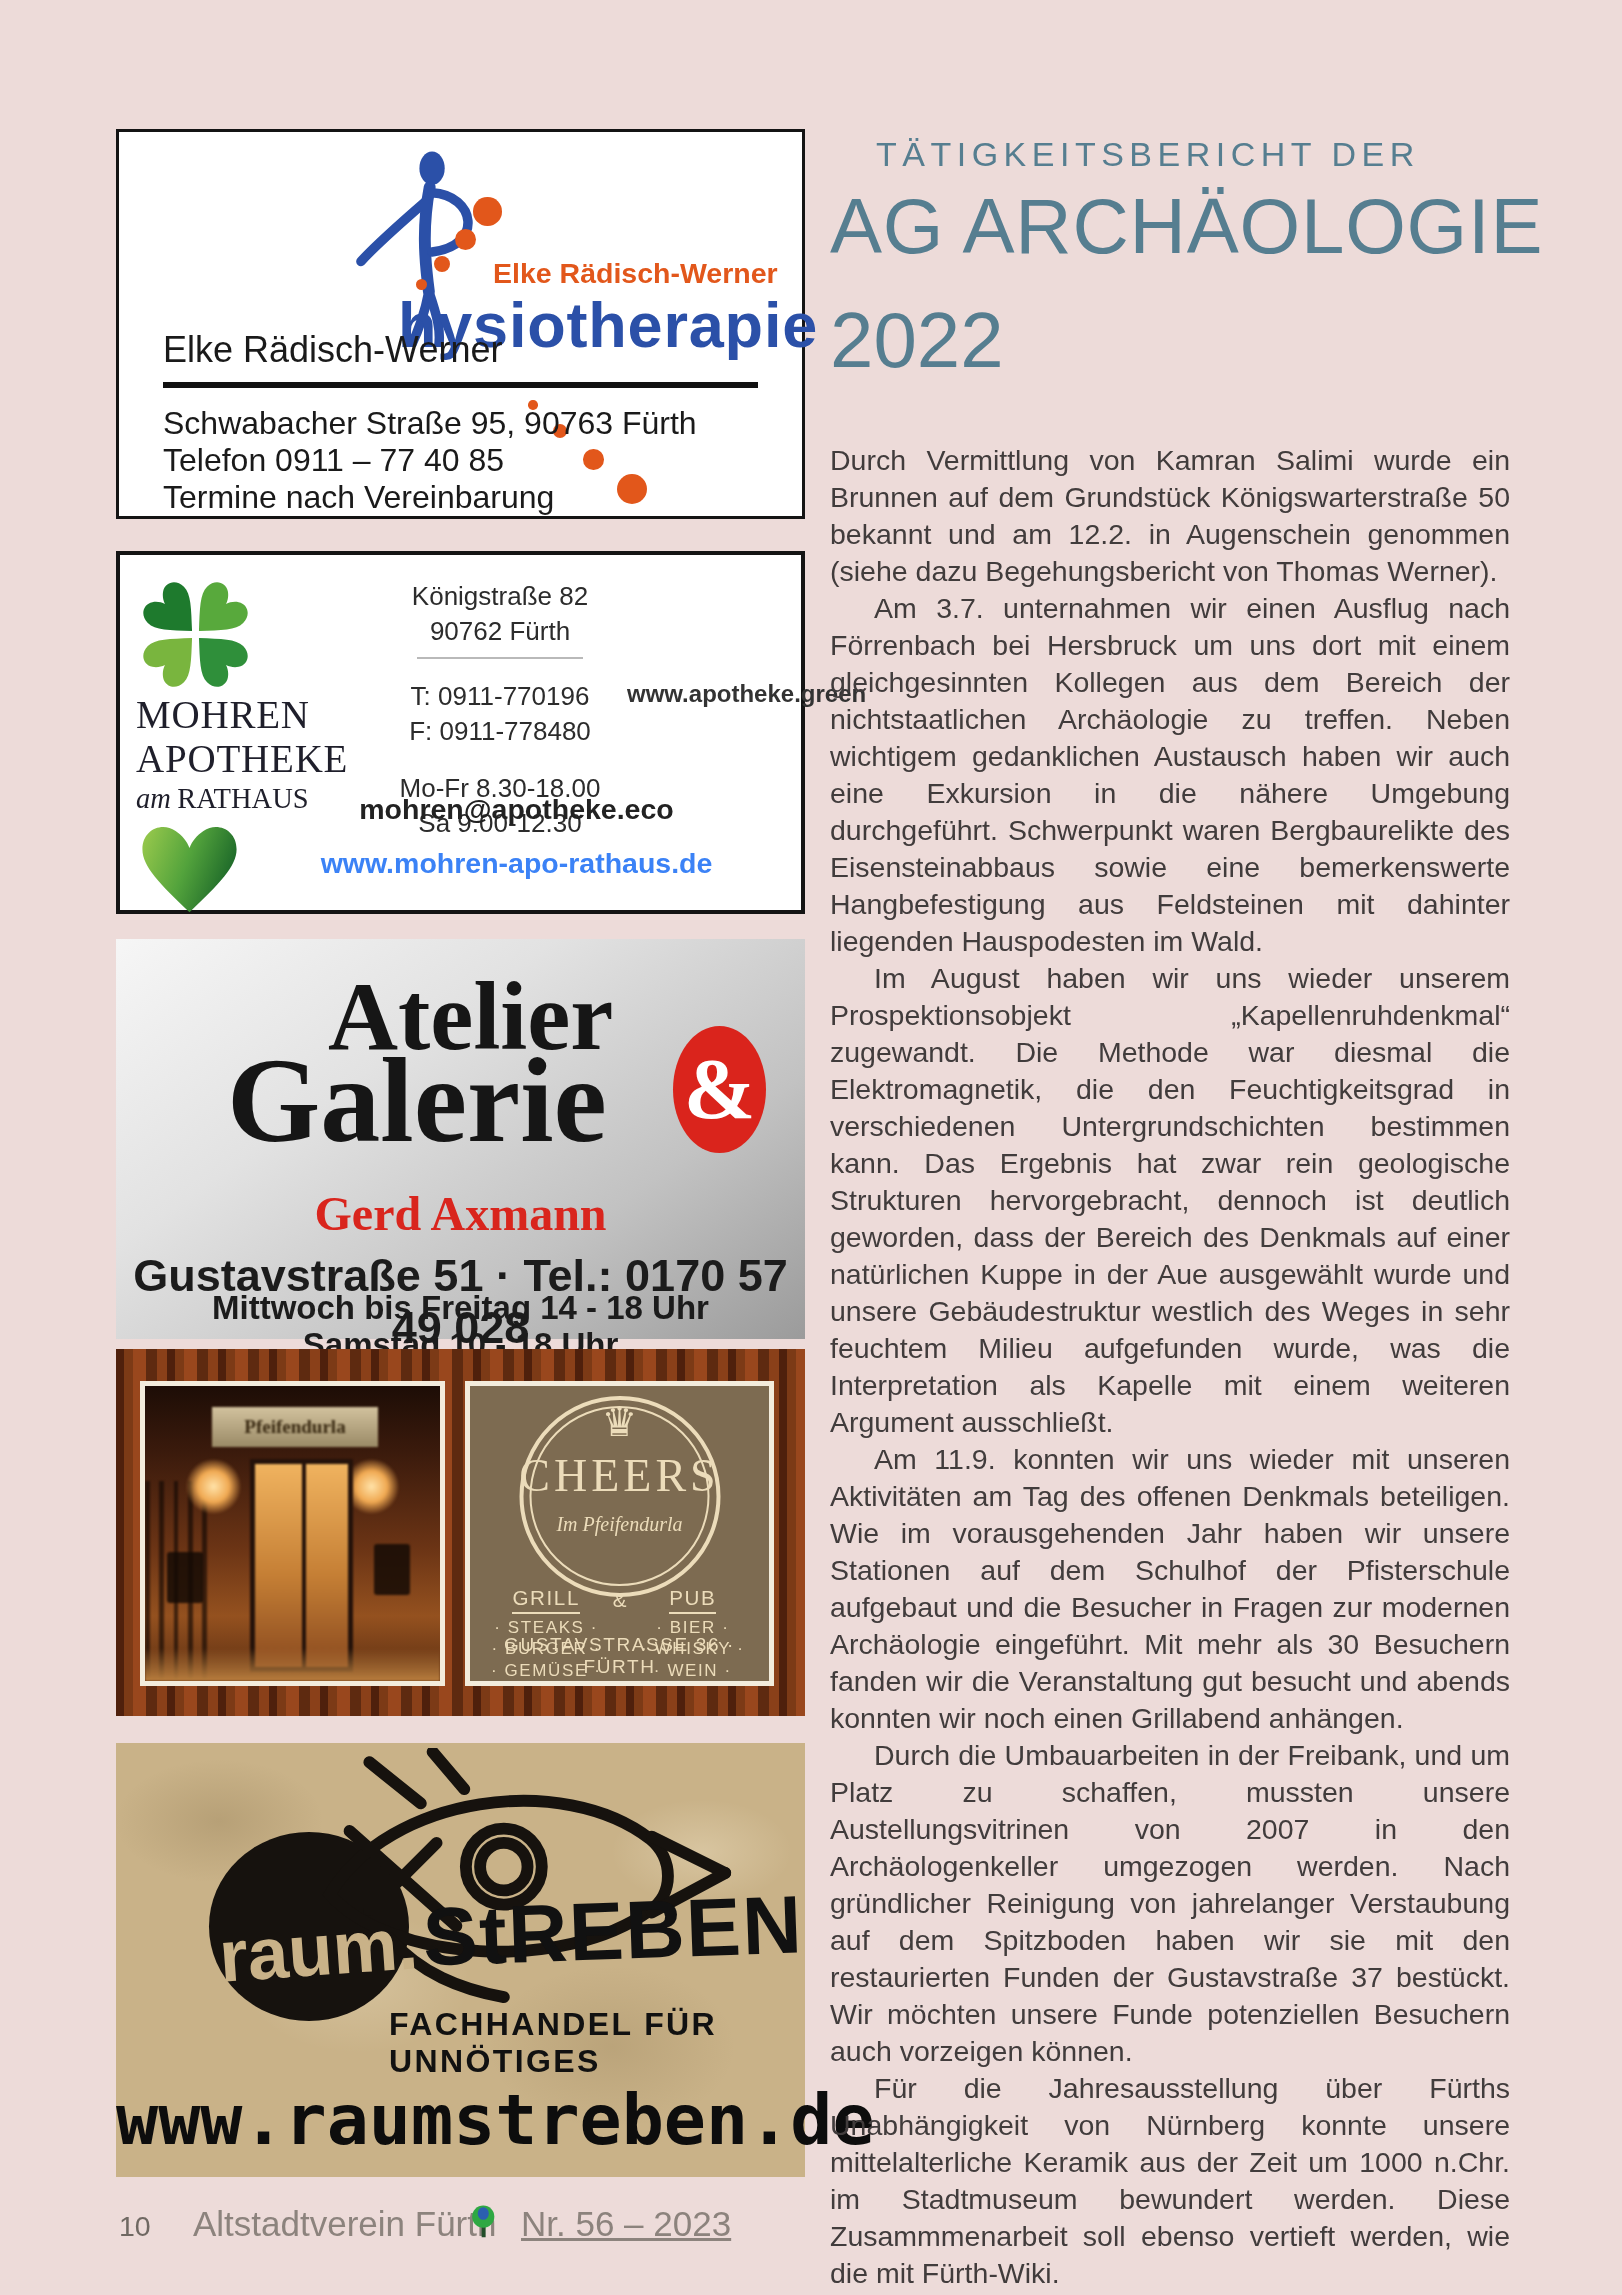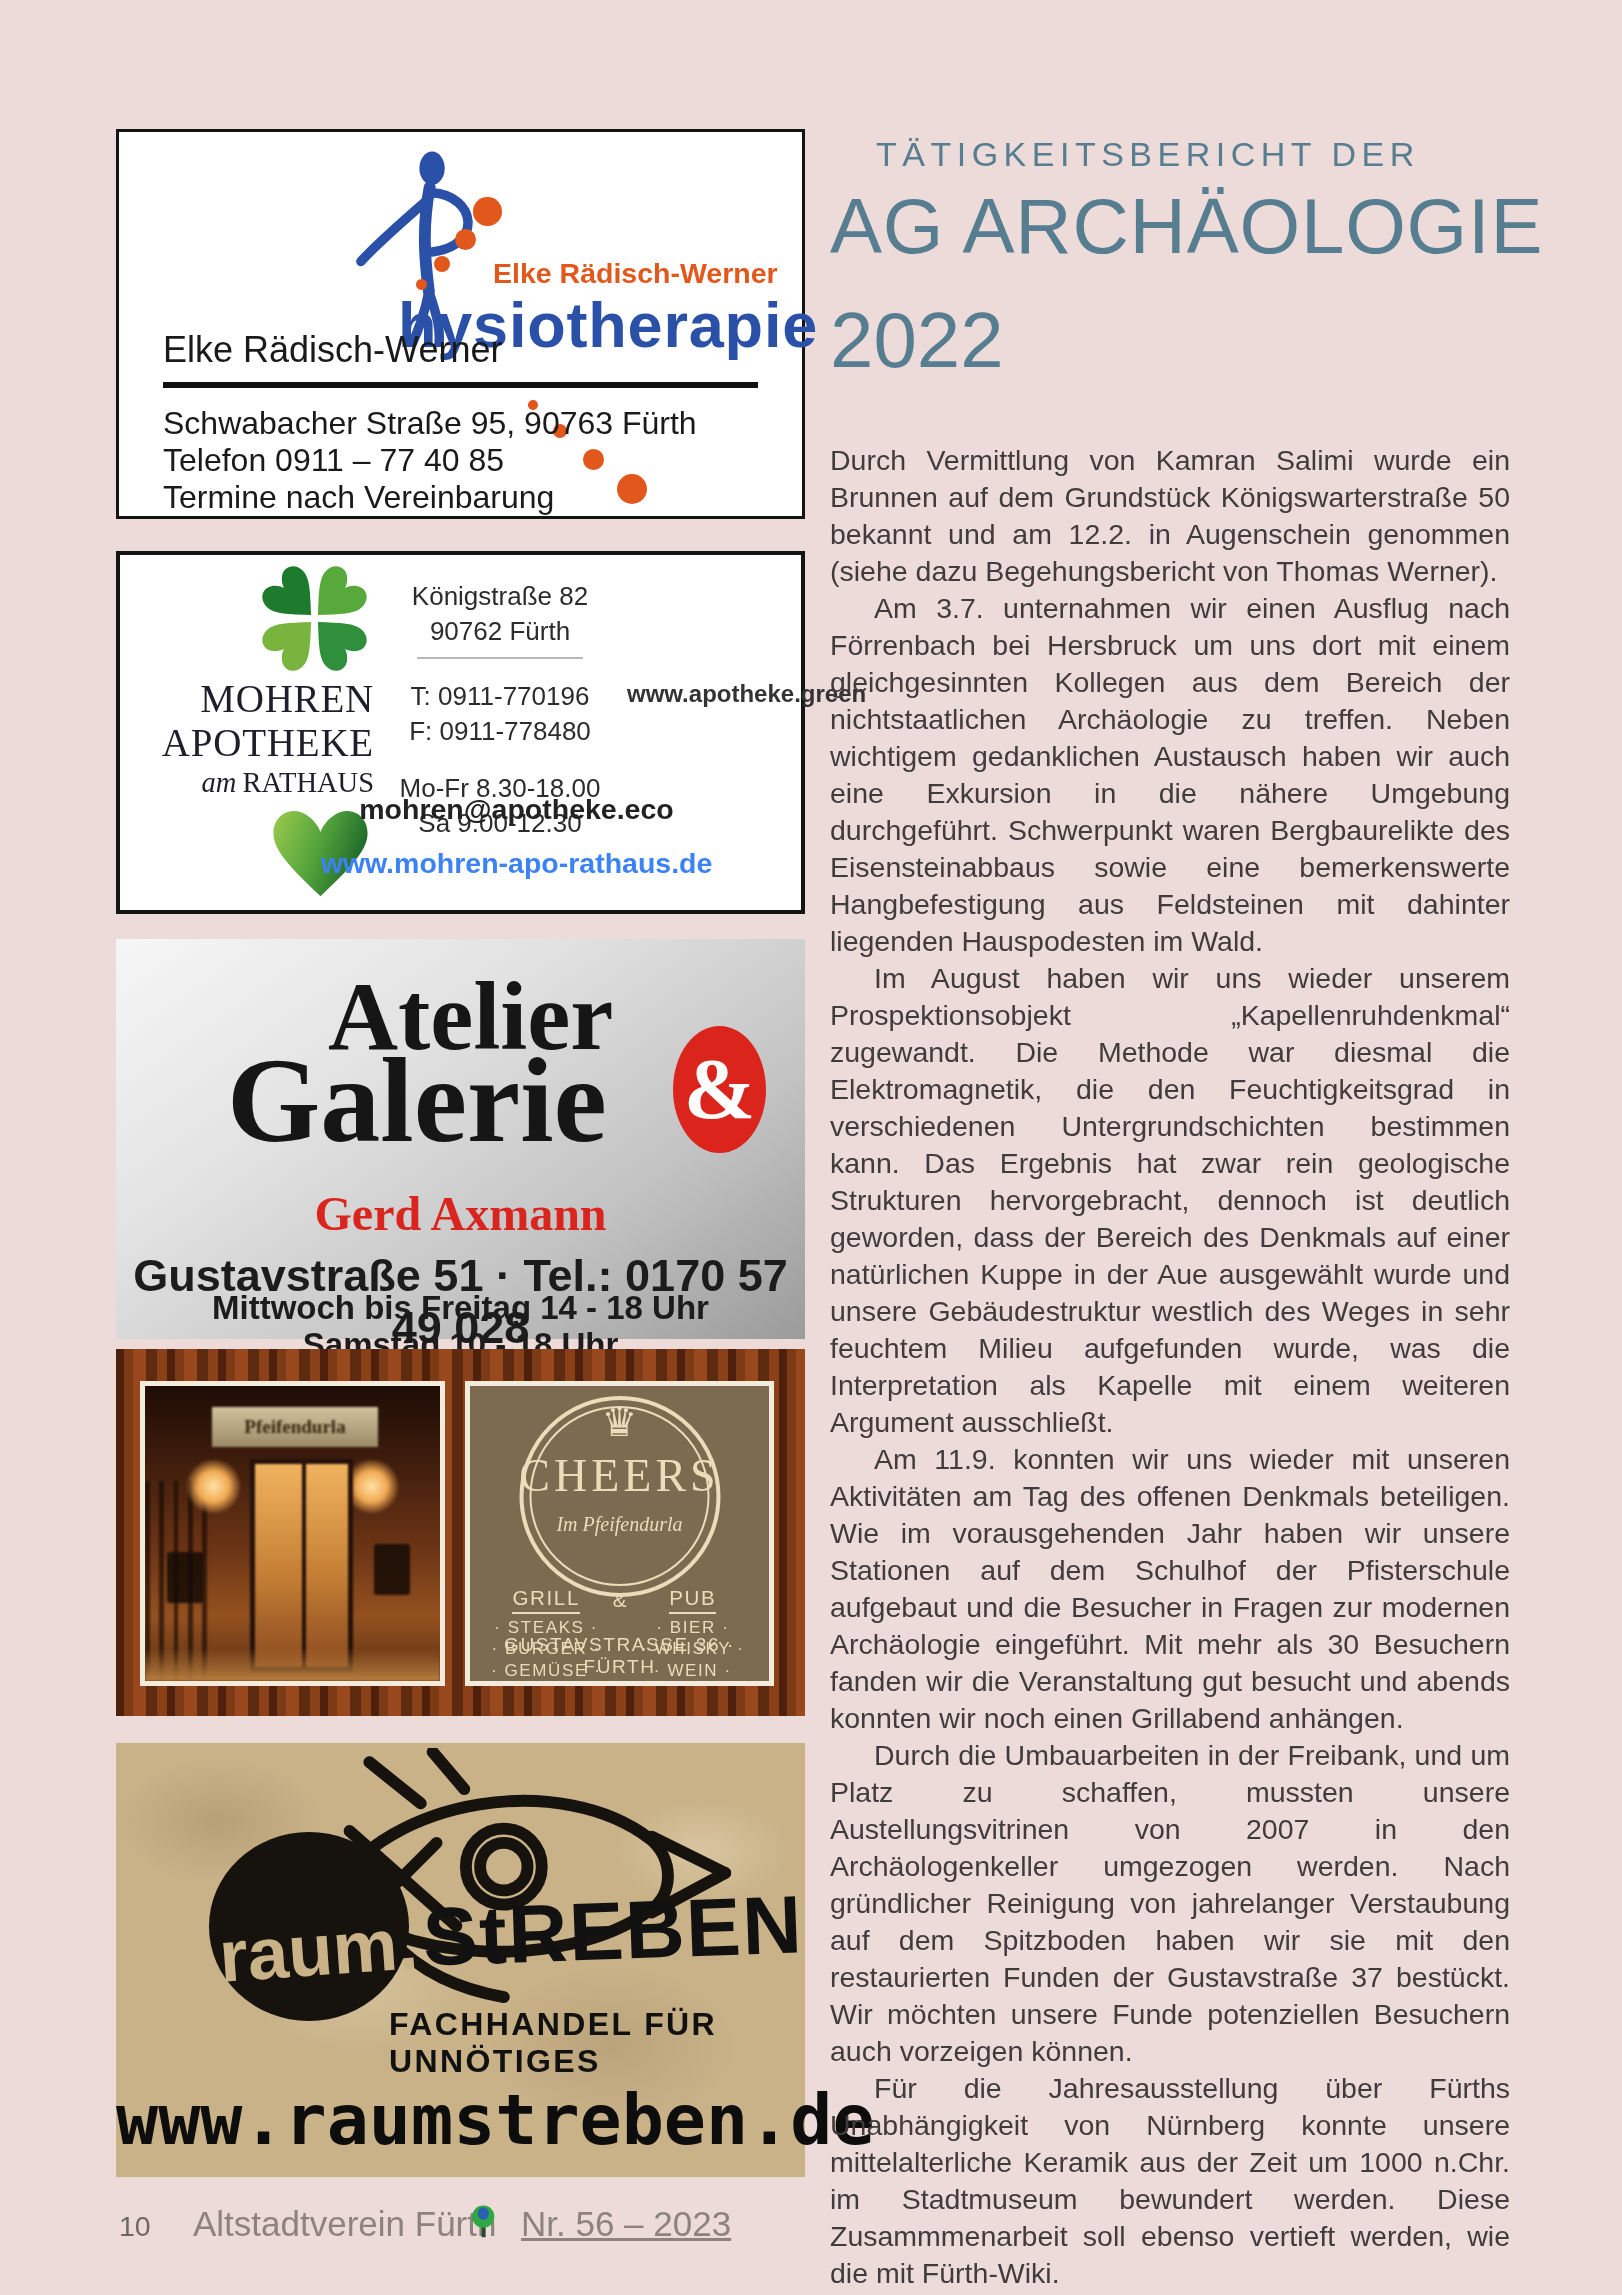--- a/index.html
+++ b/index.html
@@ -12,21 +12,21 @@
   .physio-logo{position:absolute;inset:0;}
   .physio-fig{position:absolute;left:234px;top:17.4px;}
   .pdot{position:absolute;border-radius:50%;background:#e2571b;}
   .physio-brand-small{position:absolute;left:374px;top:125px;font-size:28.5px;font-weight:bold;color:#e2571b;}
   .physio-brand-big{position:absolute;left:279px;top:157px;font-size:63px;font-weight:bold;color:#2b50a8;letter-spacing:0.8px;}
   .physio-owner{position:absolute;left:44px;top:197px;font-size:36px;color:#1a1a1a;}
   .physio-rule{position:absolute;left:44px;right:44px;top:250px;height:5.5px;background:#111;}
   .physio-addr{position:absolute;left:44px;top:273px;font-size:32px;color:#1a1a1a;line-height:37px;}
   
   .ad-mohren{top:551px;height:363px;background:#fff;border:4px solid #141414;}
-  .mohren-left{position:absolute;left:16px;top:8px;width:238px;text-align:right;}
+  .mohren-left{position:absolute;left:16px;top:24px;width:238px;text-align:left;}
   .mohren-name{font-family:"Liberation Serif",serif;font-size:39px;color:#1f1f2b;letter-spacing:0.8px;line-height:44px;}
   .mohren-sub{font-family:"Liberation Serif",serif;font-size:28.5px;color:#1f1f2b;margin-top:1.6px;}
   .mohren-sub .am{font-style:italic;margin-right:6.3px;}
   .mohren-mid{position:absolute;left:261px;top:24px;width:238px;text-align:center;font-size:26px;color:#2c2c2c;line-height:35px;}
   .mohren-sep{width:166px;height:1.6px;background:#b9b9b9;margin:8px auto 20.6px auto;}
   .mohren-right{position:absolute;left:507px;top:95px;width:170px;}
   .glogo-row{display:flex;align-items:center;}
   .glabel{font-size:24.6px;font-weight:bold;line-height:27px;}
   .glabel .l1{color:#1d6b33;}
   .glabel .l2{color:#8bc34a;}

